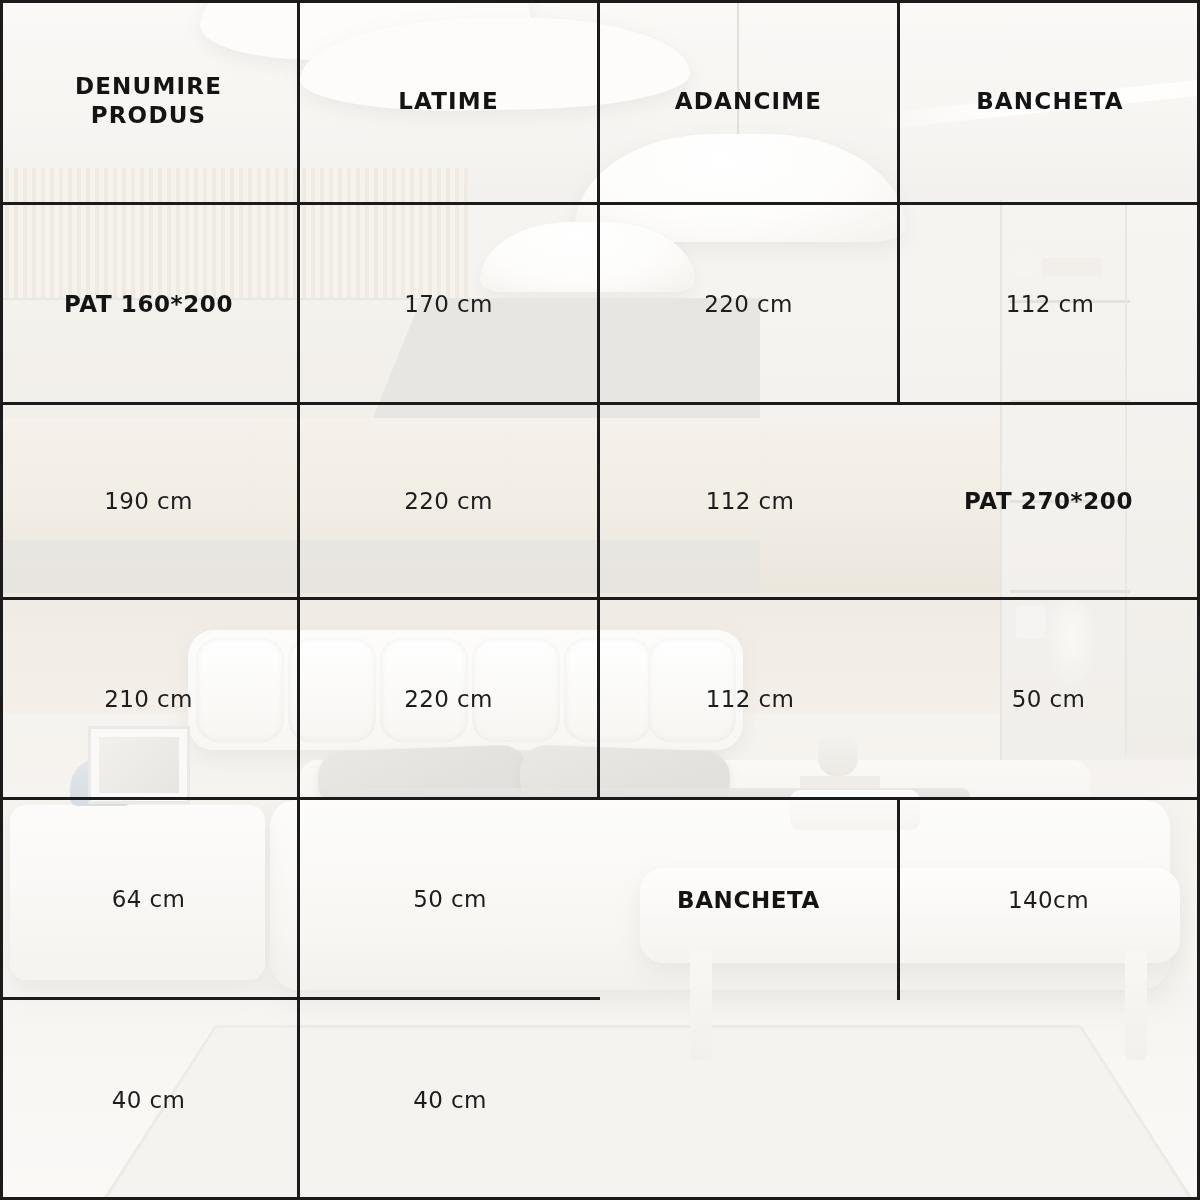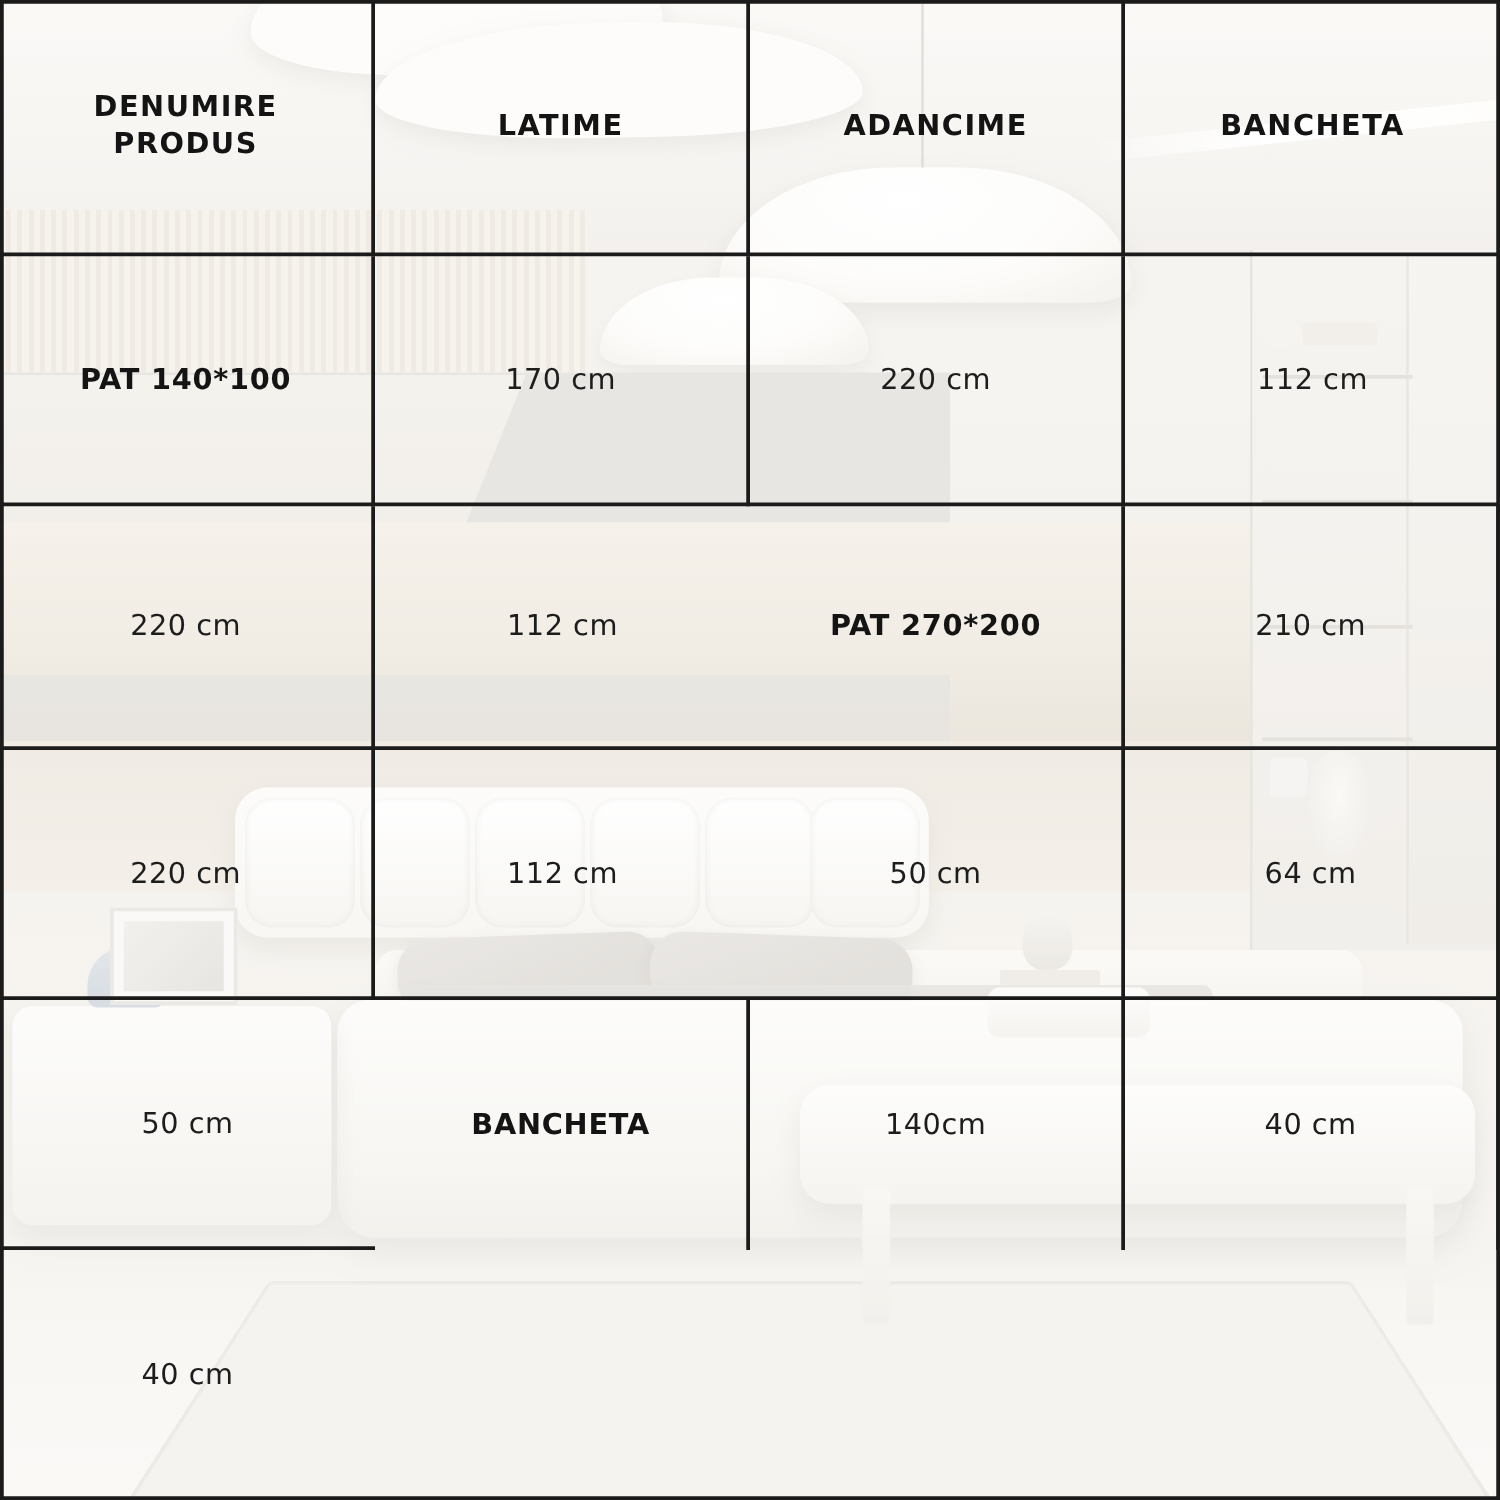--- a/index.html
+++ b/index.html
@@ -398,33 +398,36 @@
       <span class="head-text">LATIME</span>
     </div>
     <div class="cell">
       <span class="head-text">ADANCIME</span>
     </div>
     <div class="cell last-col">
       <span class="head-text">BANCHETA</span>
     </div>
 
     <div class="cell">
-      <span class="row-label">PAT 140*100</span>
+      <span class="row-label">PAT 160*200</span>
     </div>
     <div class="cell">
       <span class="value">170 cm</span>
     </div>
     <div class="cell">
       <span class="value">220 cm</span>
     </div>
     <div class="cell last-col">
       <span class="value">112 cm</span>
     </div>
 
     <div class="cell">
+      <span class="value">190 cm</span>
+    </div>
+    <div class="cell">
       <span class="value">220 cm</span>
     </div>
     <div class="cell last-col">
       <span class="value">112 cm</span>
     </div>
 
     <div class="cell">
       <span class="row-label">PAT 270*200</span>
     </div>
     <div class="cell">

